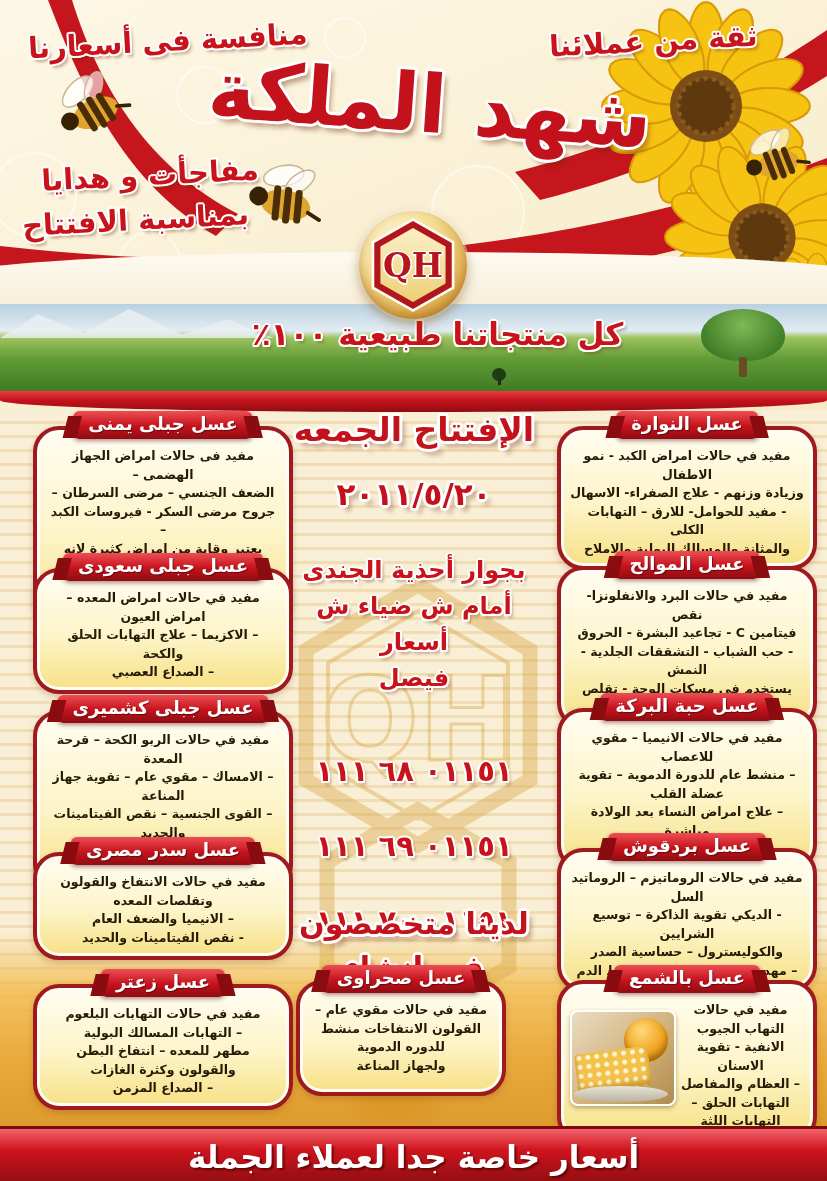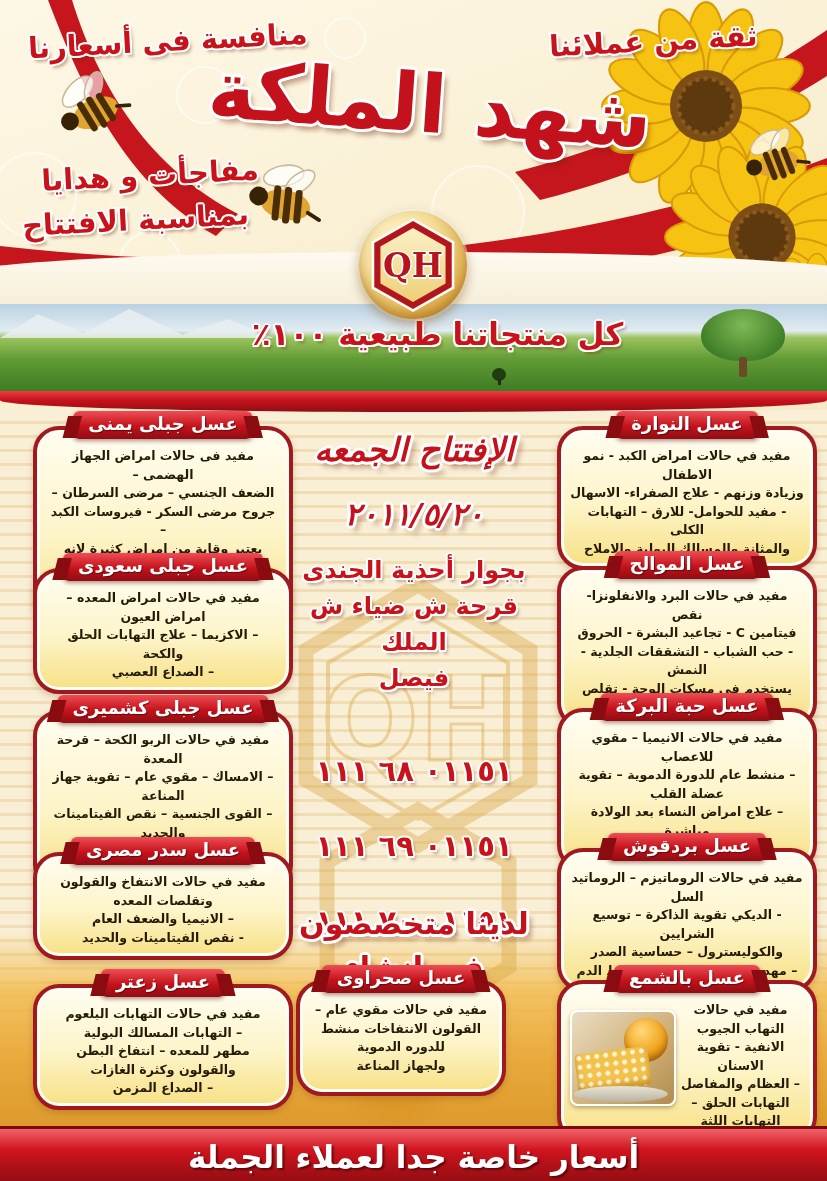--- a/index.html
+++ b/index.html
@@ -199,27 +199,27 @@
   <div class="body-area"></div>
   <div class="honey-overlay"></div>
 
   <svg class="wm-svg" width="300" height="470" viewBox="0 0 300 470">
     <polygon points="150,30 262,95 262,225 150,290 38,225 38,95" fill="none" stroke="#d8a640" stroke-width="15"></polygon>
     <polygon points="150,56 240,108 240,212 150,264 60,212 60,108" fill="none" stroke="#d8a640" stroke-width="4"></polygon>
     <polygon points="150,255 241,307 241,412 150,464 59,412 59,307" fill="none" stroke="#d8a640" stroke-width="15"></polygon>
     <text x="150" y="205" text-anchor="middle" font-size="115" font-weight="bold" fill="none" stroke="#d8a640" stroke-width="3">QH</text>
   </svg>
 
-  <div class="ctr" style="top:428px;font-style:italic;">
+  <div class="ctr" style="top:408px;">
     <div class="opening-line ow-big">الإفتتاح الجمعه</div>
     <div class="opening-date ow-big">٢٠١١/٥/٢٠</div>
   </div>
   <div class="ctr" style="top:552px;">
     <div class="addr ow">بجوار أحذية الجندى</div>
-    <div class="addr ow">قرحة ش ضياء ش الملك</div>
+    <div class="addr ow">أمام ش ضياء ش أسعار</div>
     <div class="addr ow">فيصل</div>
   </div>
   <div class="ctr" style="top:720px;">
     <div class="phone ow">٠١١٥١ ٦٨ ١١١</div>
     <div class="phone ow">٠١١٥١ ٦٩ ١١١</div>
     <div class="phone ow">٠١١٥١ ٧٠ ١١١</div>
   </div>
   <div class="ctr" style="top:862px;margin-top:40px;">
     <div class="spec ow-big">لدينا متخصصون</div>
     <div class="spec ow-big">فى إنشاء المناحل</div>

